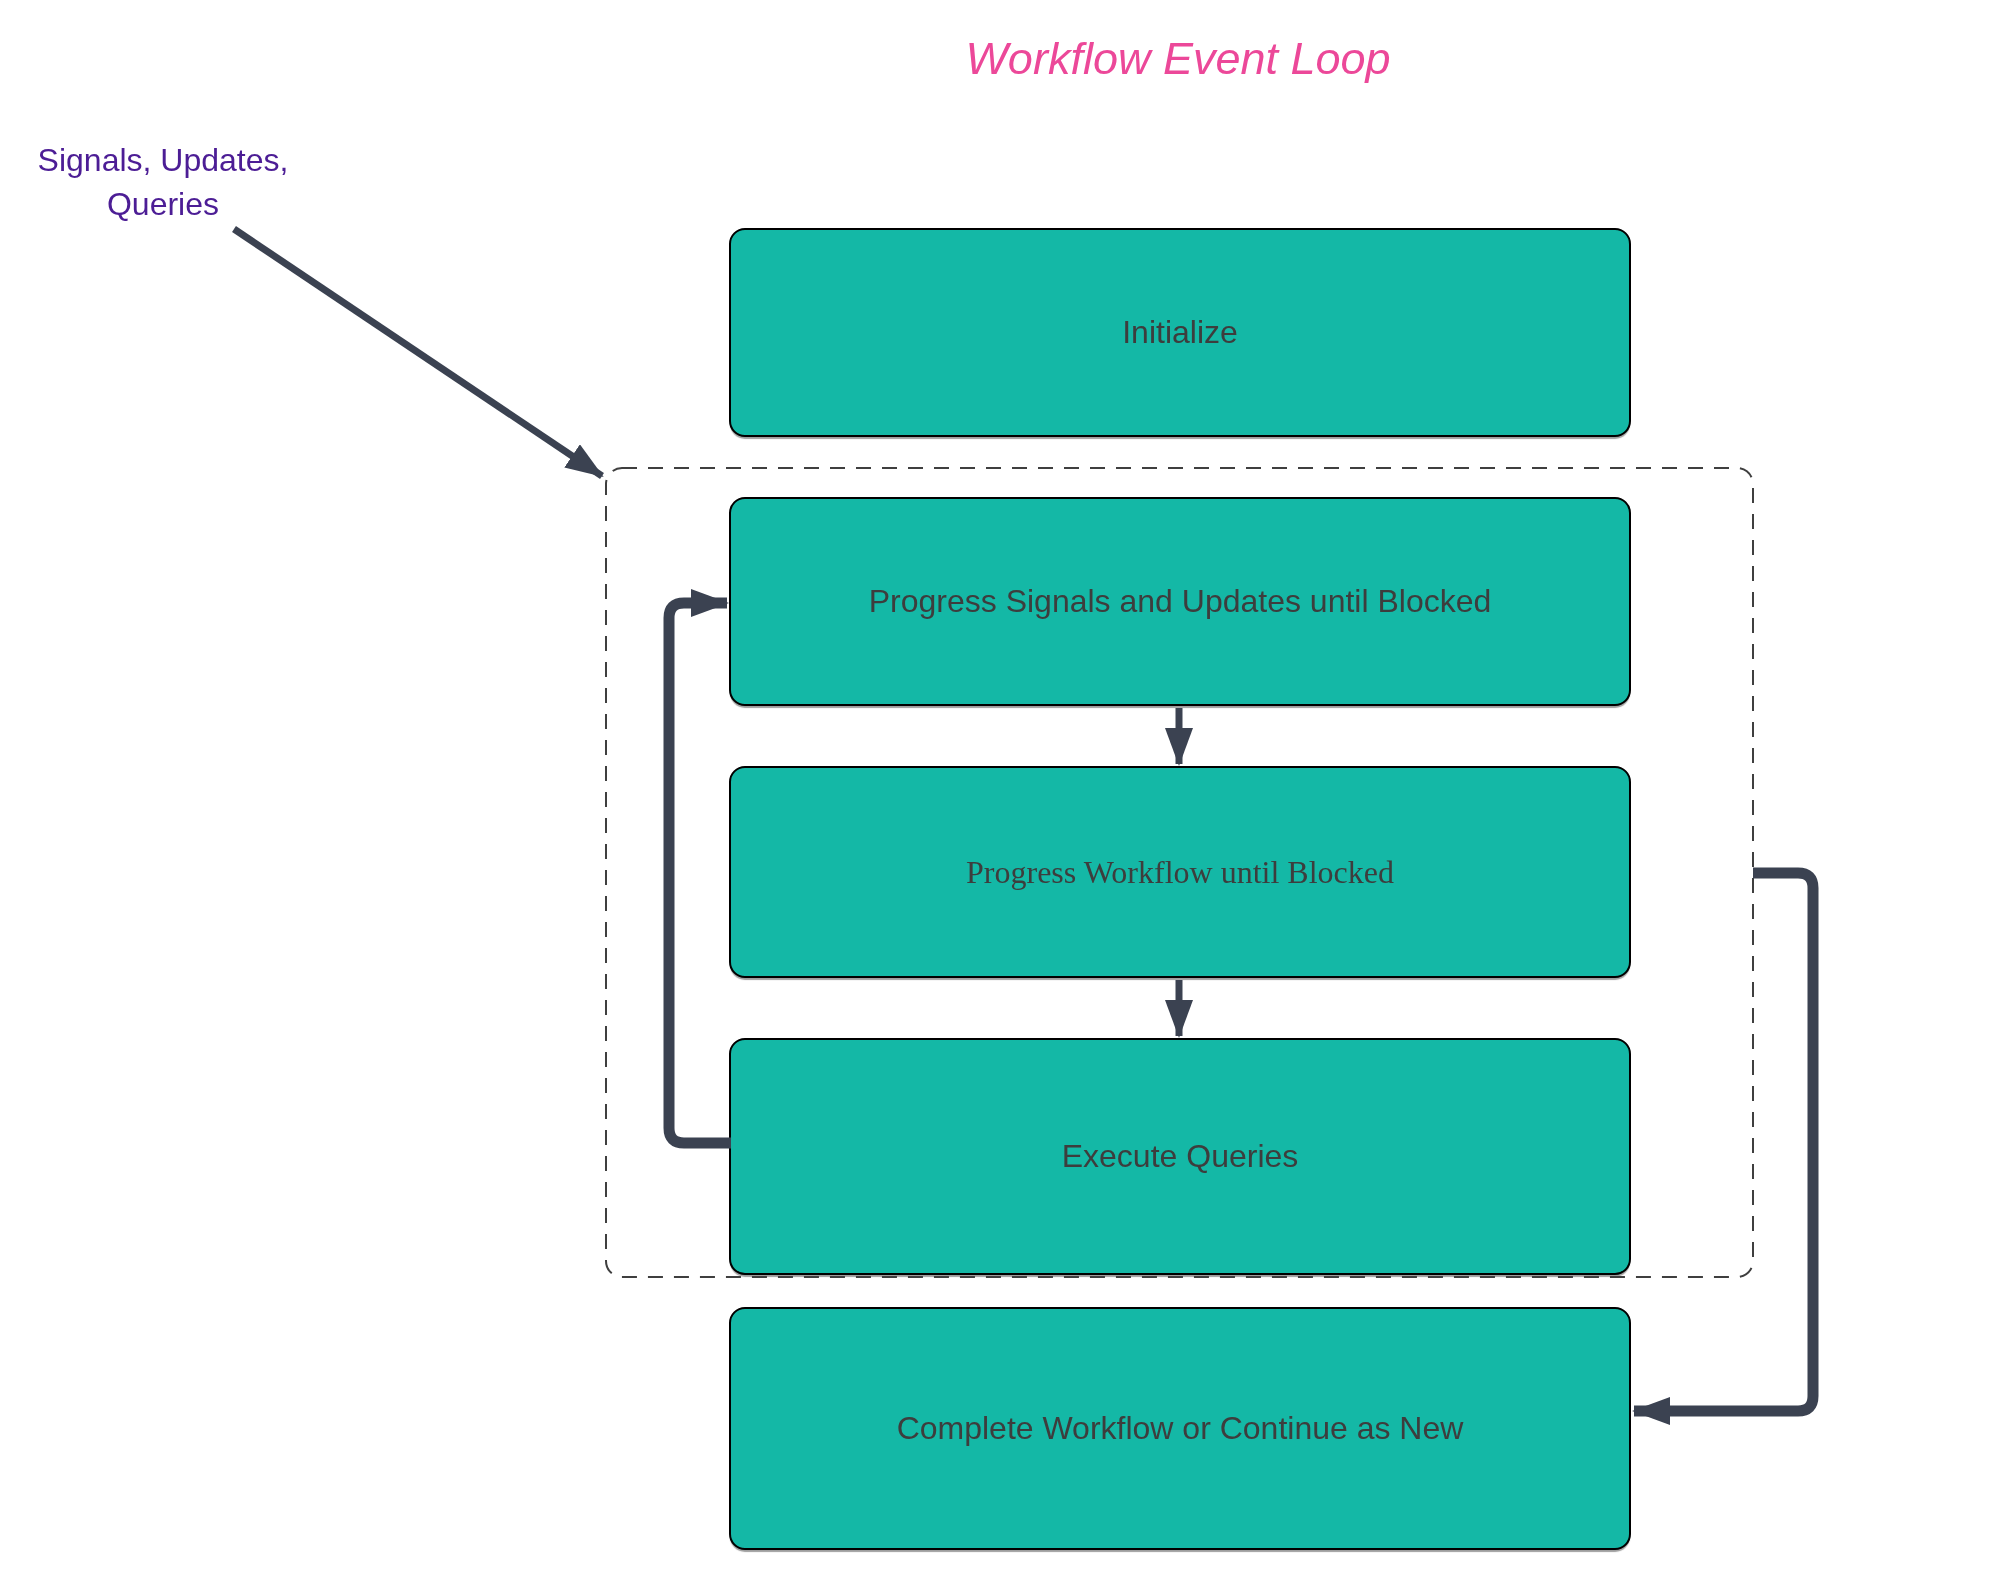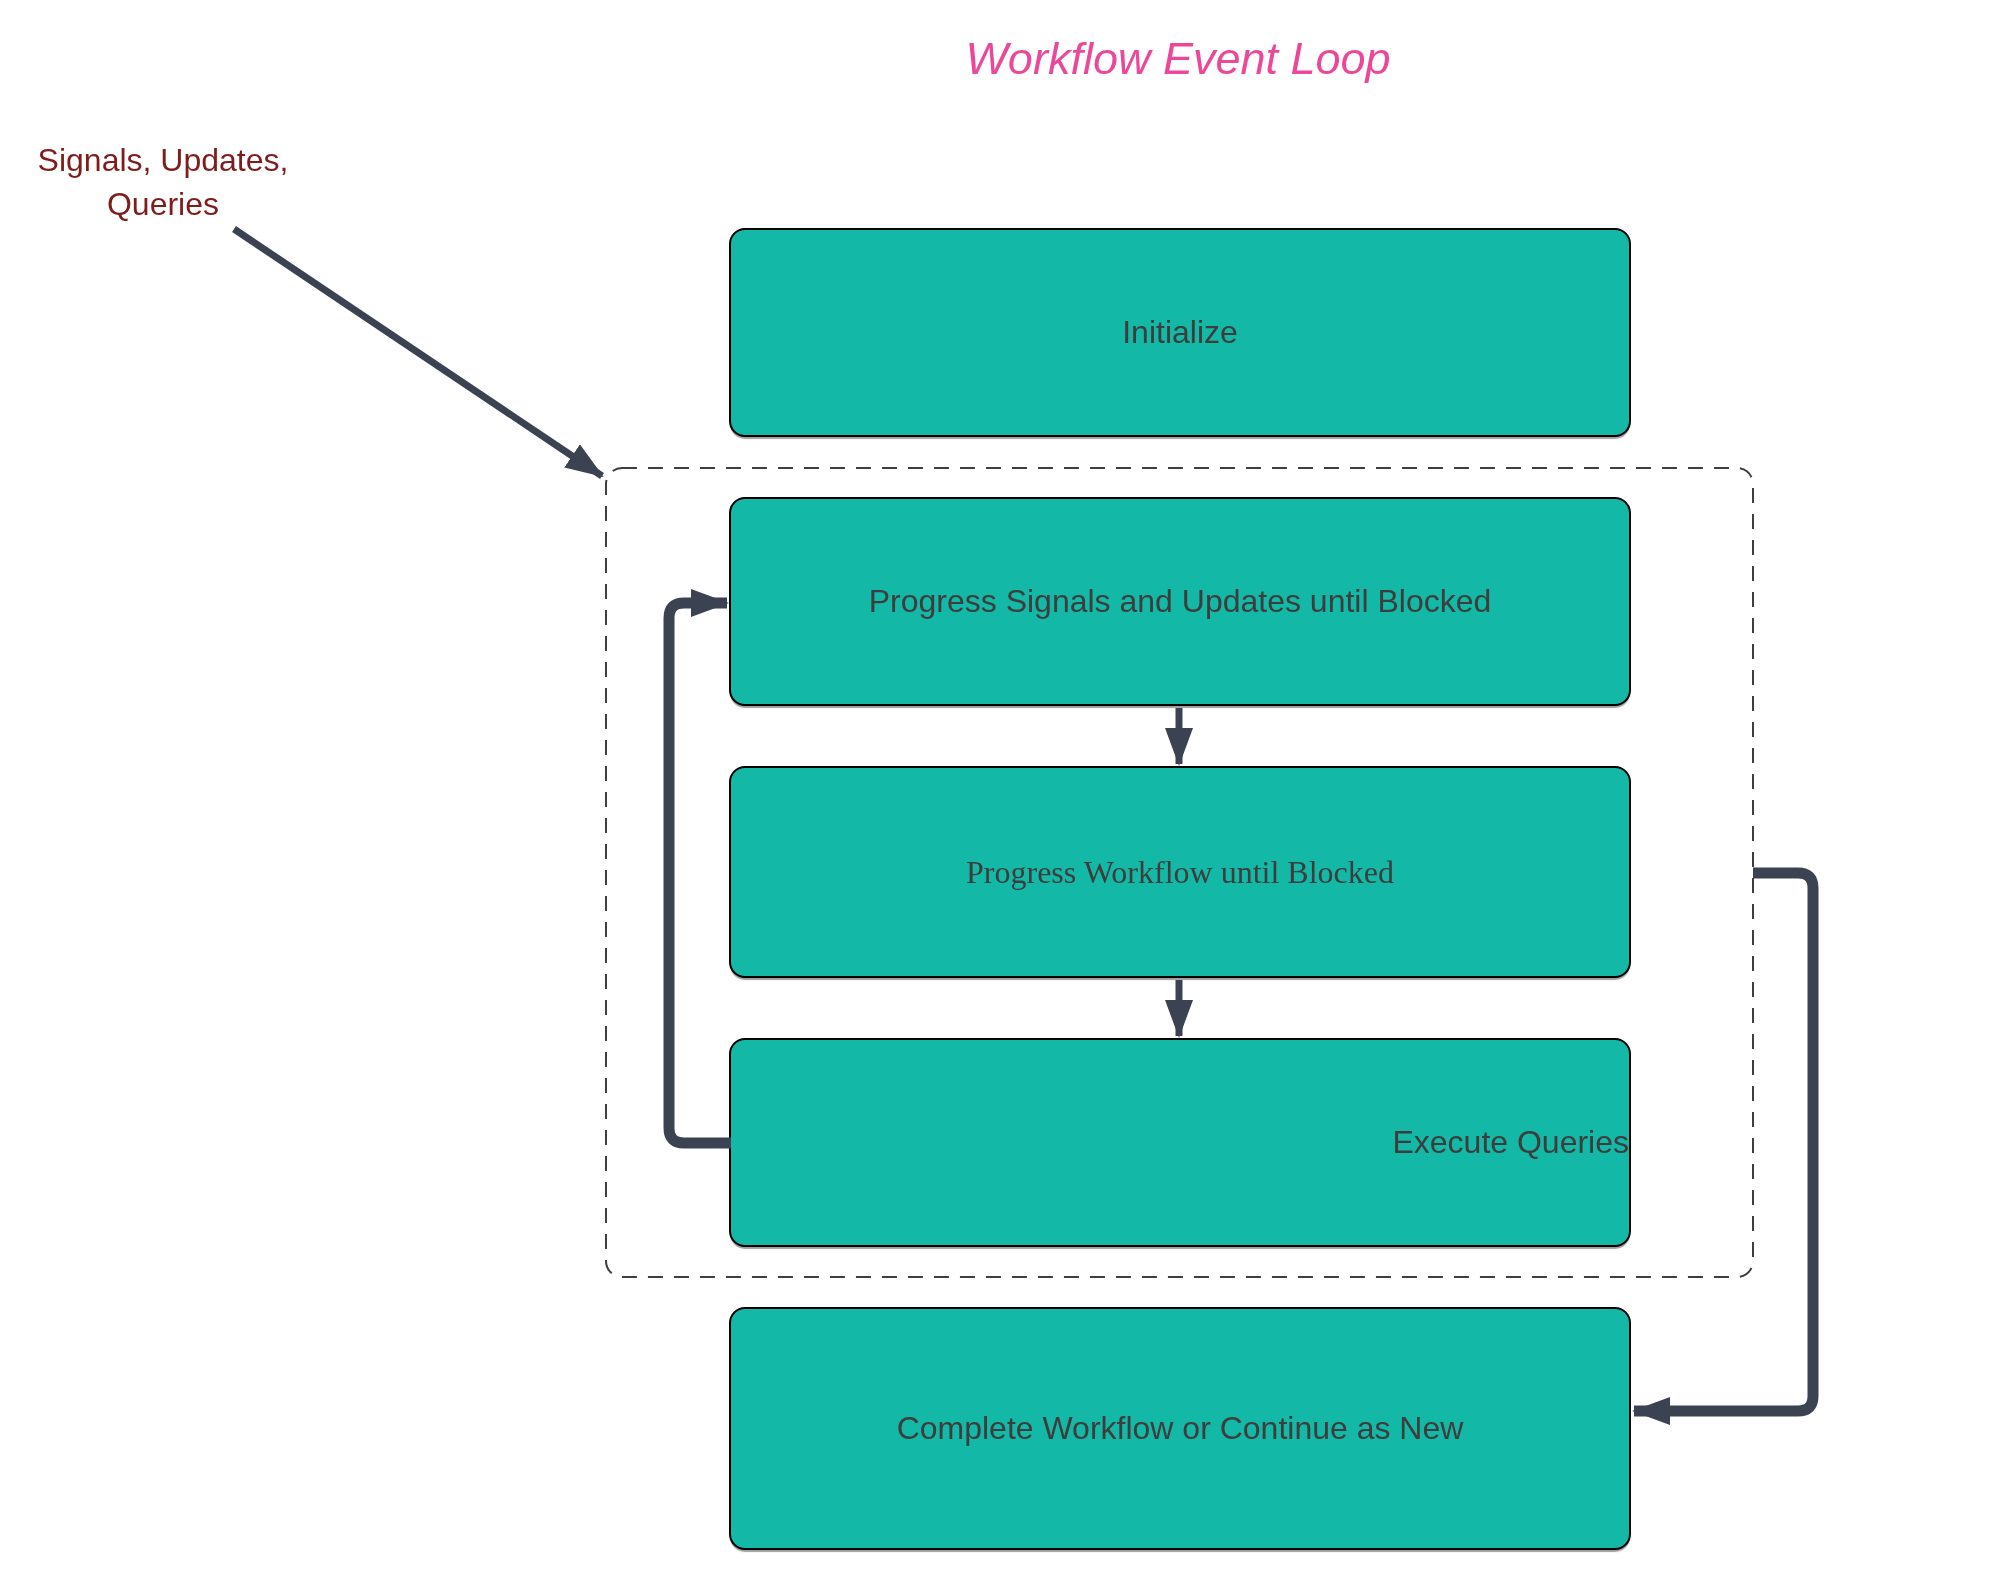--- a/index.html
+++ b/index.html
@@ -20,42 +20,42 @@
     white-space:nowrap;
     color:#ec4899;
   }
   .ext-label {
     position:absolute;
     top:138px; left:13px;
     width:300px;
     text-align:center;
     font-size:32px;
     line-height:44px;
-    color:#7f1d1d;
+    color:#4c1d95;
   }
   .node {
     position:absolute;
     left:729px;
     width:902px;
     box-sizing:border-box;
     border:2px solid #000000;
     border-radius:16px;
     background:#14b8a6;
     display:flex;
     align-items:center;
     justify-content:center;
     text-align:center;
     font-size:32px;
     color:#3d3d3d;
     box-shadow:0 3px 1px -1px rgba(40,40,40,0.45);
   }
   .node-initialize         { top:228px;  height:209px; }
   .node-progress-signals   { top:497px;  height:209px; }
   .node-progress-workflow  { top:766px;  height:212px;font-family:Liberation Serif, serif; }
-  .node-execute-queries    { top:1038px; height:209px;justify-content:flex-end; }
+  .node-execute-queries    { top:1038px; height:237px; }
   .node-complete-workflow  { top:1307px; height:243px; }
   svg.overlay {
     position:absolute;
     top:0; left:0;
     width:2006px; height:1576px;
     pointer-events:none;
   }
 </style>
 </head>
 <body>

